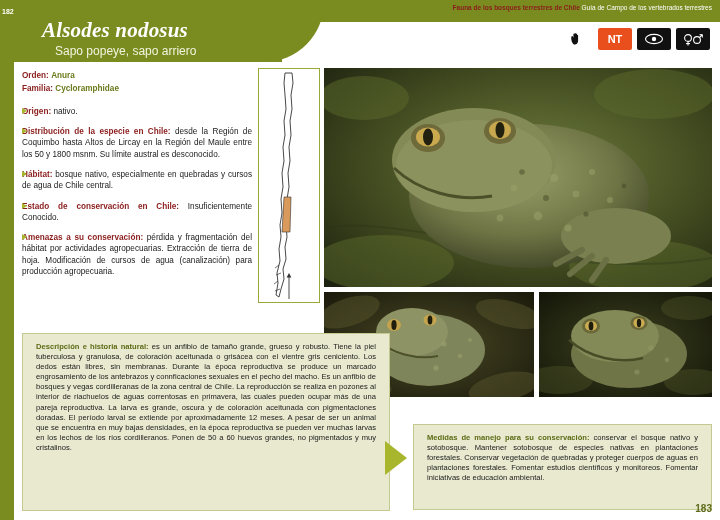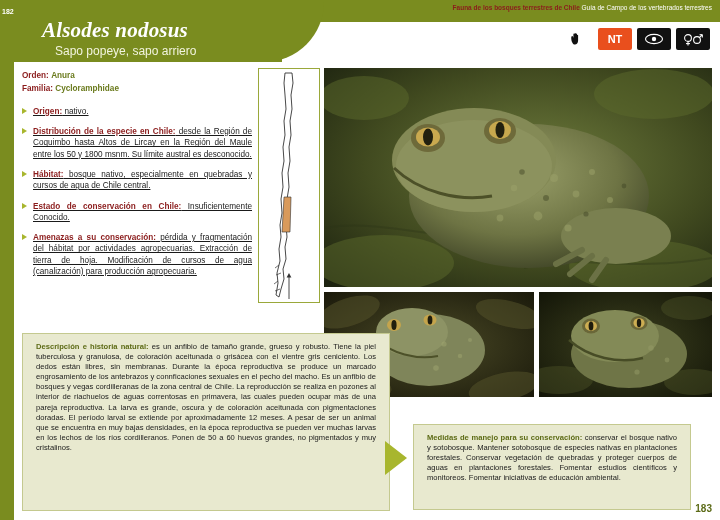--- a/index.html
+++ b/index.html
@@ -85,23 +85,22 @@
   .col-left {
     position:absolute; left:22px; top:70px; width:230px;
     font-size:8.2px; color:#1a1a1a; line-height:1.38;
   }
   .taxo { margin-bottom:11px; }
   .taxo div { margin-bottom:2px; }
   .lbl { color:#8b1c1c; font-weight:bold; }
   .val { color:#6a7a1c; font-weight:bold; }
 
   .bullet-item {
-    position:relative; padding-left:11px; margin-bottom:9px;
+    position:relative; margin-bottom:9px;
     text-align:justify;
-    text-decoration:underline;
   }
   .bullet-item::before {
     content:""; position:absolute; left:0; top:2px;
     width:0; height:0;
     border-left:5px solid #a8b62e;
     border-top:3.5px solid transparent;
     border-bottom:3.5px solid transparent;
   }
   .bullet-item b { color:#8b1c1c; }
 
@@ -123,21 +122,21 @@
   .panel {
     position:absolute;
     background:#e8e9cf;
     border:1px solid #c4c98f;
     font-size:7.6px; line-height:1.33;
     color:#1a1a1a; text-align:justify;
     padding:8px 13px;
   }
   .panel b { color:#5d6b16; }
   .panel-desc { left:22px; top:333px; width:368px; height:178px; }
-  .panel-manejo { left:413px; top:424px; width:278px; height:86px; }
+  .panel-manejo { left:413px; top:424px; width:299px; height:86px; }
 
   .arrow-big {
     position:absolute; left:385px; top:441px;
     width:0; height:0;
     border-left:22px solid #a8b62e;
     border-top:17px solid transparent;
     border-bottom:17px solid transparent;
   }
 </style>
 </head>

